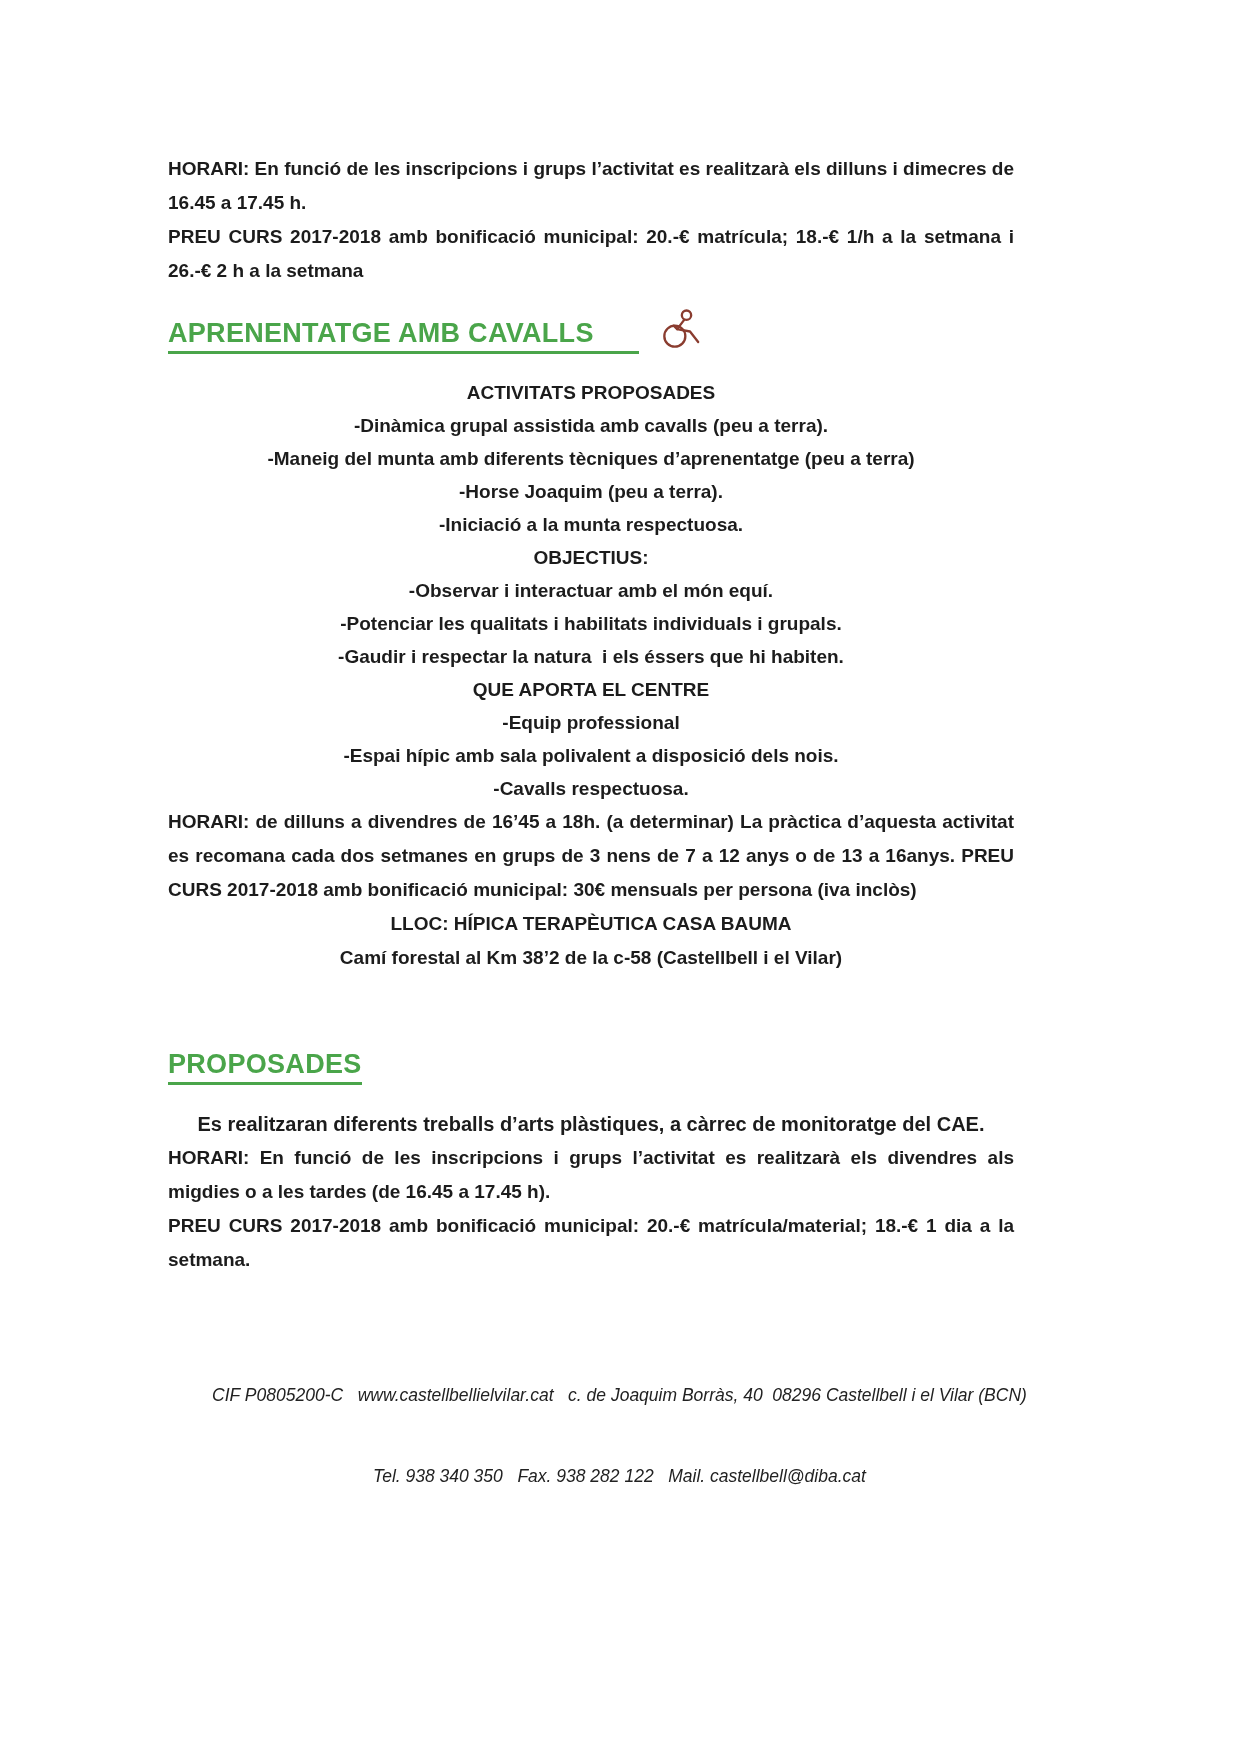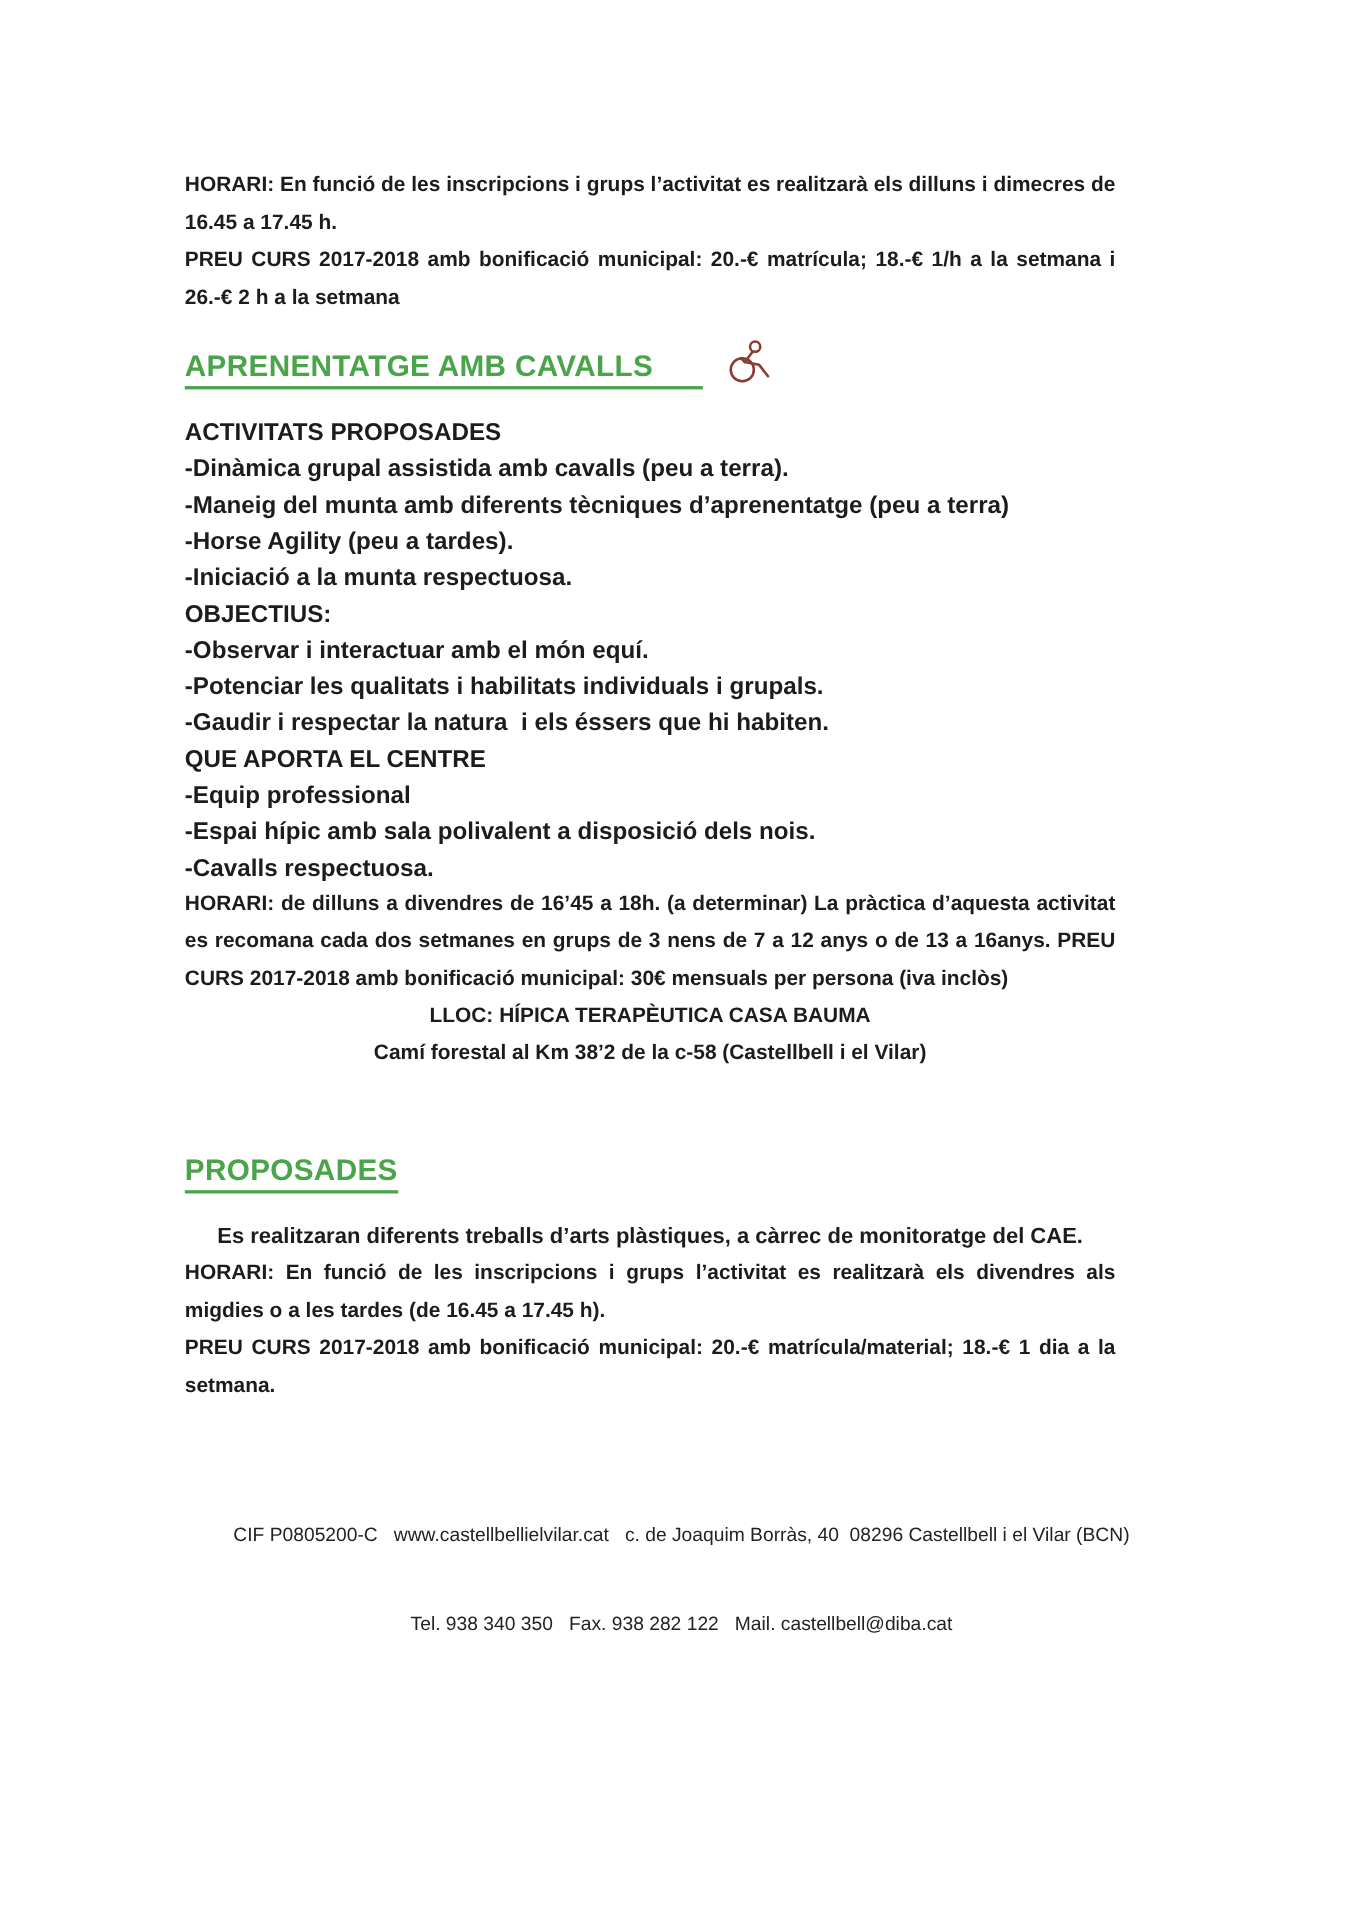--- a/index.html
+++ b/index.html
@@ -21,23 +21,24 @@
   }
   .para {
     font-size: 19px;
     line-height: 34px;
     margin: 0;
     text-align: justify;
   }
   .para.noj { text-align: center; }
   .lines { margin: 0; }
   .line {
-    font-size: 22px;
+    font-size: 19px;
     line-height: 33px;
     white-space: pre-wrap;
+    text-align: center;
   }
   .heading-row {
     display: flex;
     align-items: center;
     margin-top: 30px;
     margin-bottom: 22px;
   }
   .heading {
     font-size: 27px;
     line-height: 30px;
@@ -61,20 +62,21 @@
     position: absolute;
     left: 0;
     bottom: 56px;
     width: 100%;
     text-align: center;
     font-weight: 400;
     font-size: 17.5px;
     line-height: 27px;
     color: #222222;
     white-space: pre-wrap;
+    font-style: italic;
   }
 </style>
 </head>
 <body>
 
 <div class="page">
   <div class="content">
 
     <p class="para">HORARI: En funció de les inscripcions i grups l’activitat es realitzarà els dilluns i dimecres de 16.45 a 17.45 h.</p>
     <p class="para">PREU CURS 2017-2018 amb bonificació municipal: 20.-€ matrícula; 18.-€ 1/h a la setmana i 26.-€ 2 h a la setmana</p>
@@ -88,21 +90,21 @@
           <path d="M21 11 L15 19 L26 21 L33 30" fill="none" stroke="currentColor" stroke-width="2" stroke-linecap="round" stroke-linejoin="round"></path>
           <path d="M15 19 L12 16" fill="none" stroke="currentColor" stroke-width="2" stroke-linecap="round"></path>
         </svg>
       </span>
     </div>
 
     <div class="lines mb-list">
       <div class="line">ACTIVITATS PROPOSADES</div>
       <div class="line">-Dinàmica grupal assistida amb cavalls (peu a terra).</div>
       <div class="line">-Maneig del munta amb diferents tècniques d’aprenentatge (peu a terra)</div>
-      <div class="line">-Horse Agility (peu a tardes).</div>
+      <div class="line">-Horse Joaquim (peu a terra).</div>
       <div class="line">-Iniciació a la munta respectuosa.</div>
       <div class="line">OBJECTIUS:</div>
       <div class="line">-Observar i interactuar amb el món equí.</div>
       <div class="line">-Potenciar les qualitats i habilitats individuals i grupals.</div>
       <div class="line">-Gaudir i respectar la natura  i els éssers que hi habiten.</div>
       <div class="line">QUE APORTA EL CENTRE</div>
       <div class="line">-Equip professional</div>
       <div class="line">-Espai hípic amb sala polivalent a disposició dels nois.</div>
       <div class="line">-Cavalls respectuosa.</div>
     </div>

